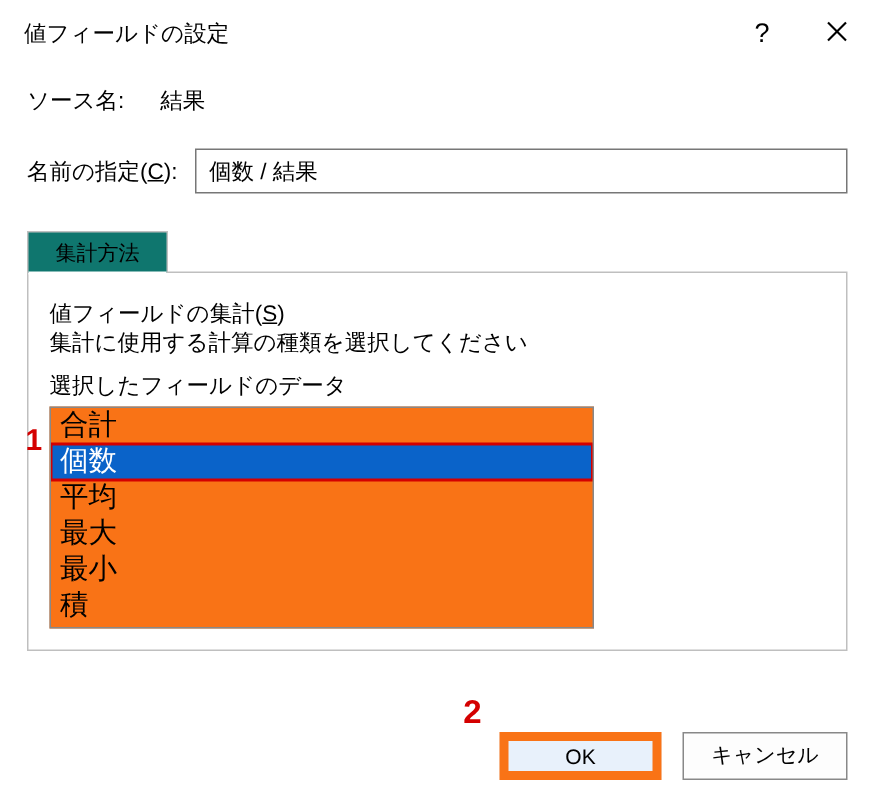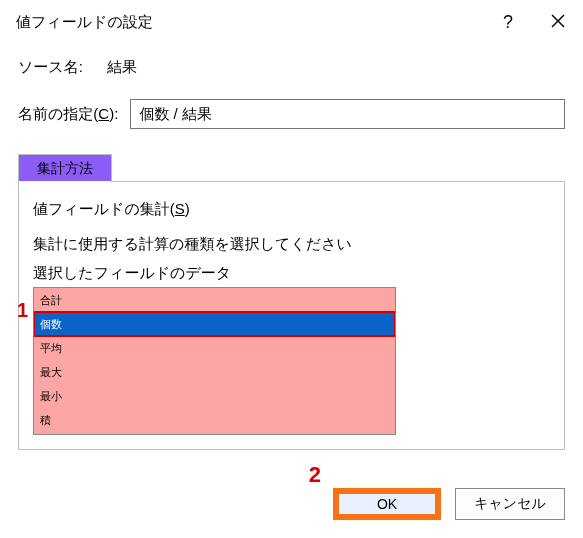--- a/index.html
+++ b/index.html
@@ -84,33 +84,33 @@
     border-bottom: none;
     background: #f7f7f7;
     padding: 0 18px;
     display: flex;
     align-items: center;
     font-size: 14px;
     cursor: pointer;
     position: relative;
   }
   .tab.active {
-    background: #8b5cf6;
+    background: #0f766e;
     z-index: 2;
   }
   .tab.active::after {
     content:"";
     position:absolute;
     left:0; right:0; bottom:-1px;
     height:2px; background:#fff;
   }
   .tab + .tab { border-left: none; }
   .section-heading {
     font-size: 15px;
-    margin-bottom: 16px;
+    margin-bottom: 0;
     color:#000;
   }
   .section-heading .ul { text-decoration: underline; }
   .desc {
     font-size: 15px;
     margin-bottom: 10px;
     color:#000;
   }
   .sublabel {
     font-size: 15px;
@@ -118,22 +118,22 @@
     color:#000;
   }
   .listbox-wrap {
     position: relative;
     width: 363px;
   }
   .listbox {
     border: 1px solid #888;
     height: 148px;
     overflow-y: scroll;
-    background:#fca5a5;
-    font-size: 11px;
+    background:#f97316;
+    font-size: 19px;
   }
   .listbox::-webkit-scrollbar { width: 18px; }
   .listbox::-webkit-scrollbar-track { background:#f0f0f0; }
   .listbox::-webkit-scrollbar-thumb { background:#c6c6c6; }
   .list-item {
     padding: 1px 6px;
     cursor: pointer;
     line-height: 22px;
     color:#000;
   }

